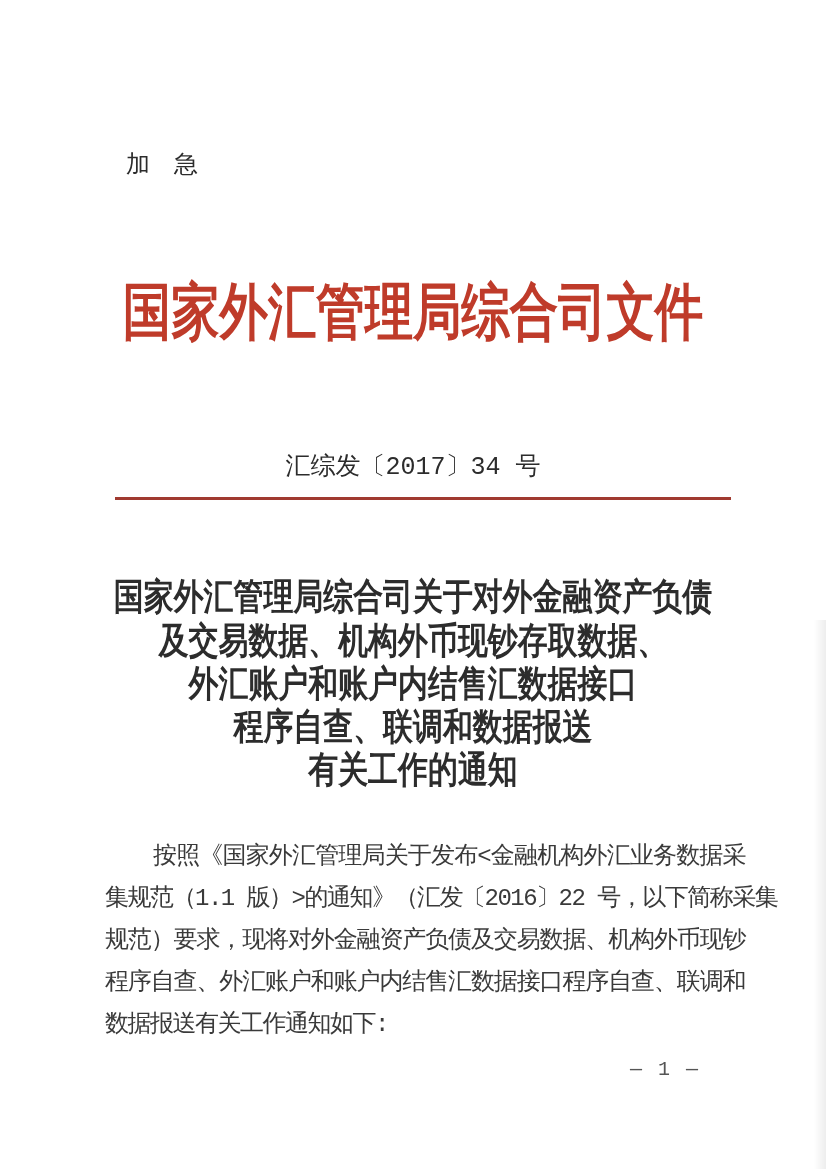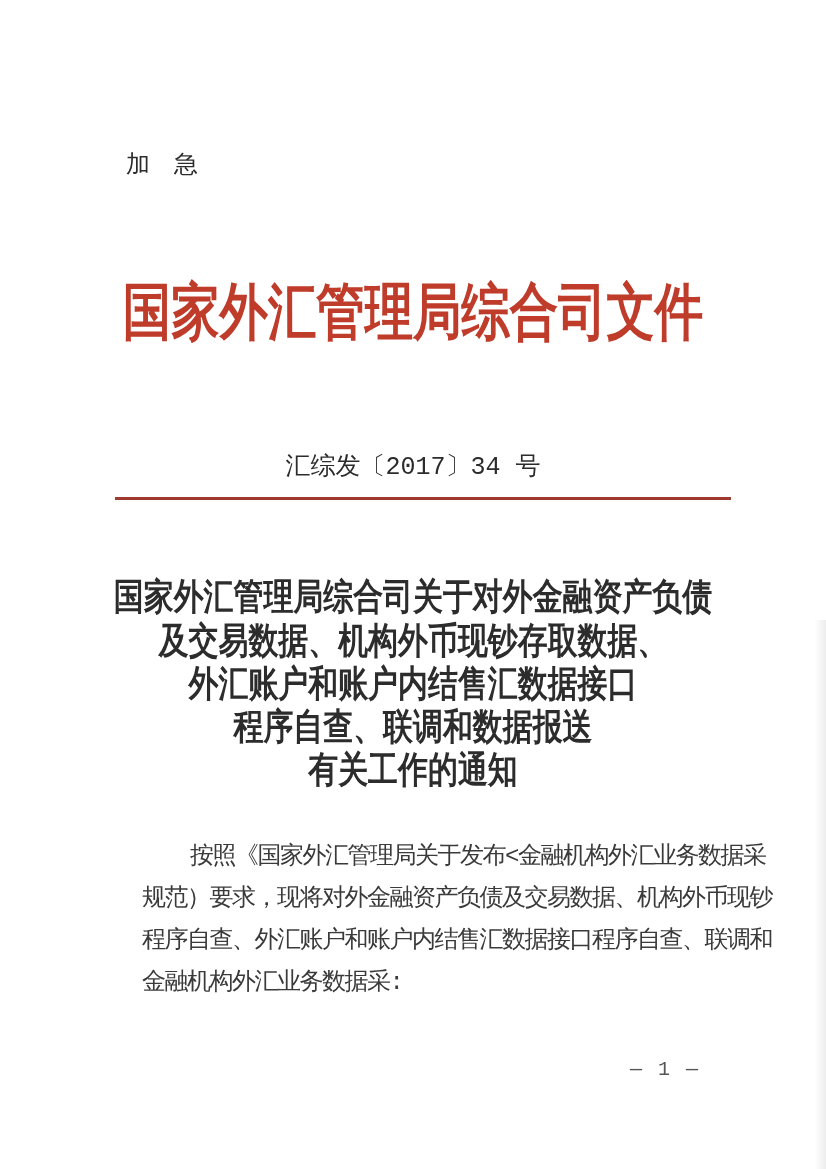--- a/index.html
+++ b/index.html
@@ -60,21 +60,20 @@
   .body{
     position:absolute;left:105px;top:836px;width:640px;
     font-size:24px;line-height:42px;
     letter-spacing:-1.5px;
     color:var(--body-ink);
   }
   .body-line{
     text-align:justify;
     text-align-last:justify;
     white-space:nowrap;
-    margin-left:37px;
   }
   .body-line.indent{text-indent:48px;}
   .body-line.last{
     text-align:left;
     text-align-last:left;
   }
   .page-number{
     position:absolute;left:630px;top:1057px;
     font-size:20px;line-height:26px;
     letter-spacing:2px;
@@ -103,22 +102,23 @@
   <section class="doc-title">
     <div class="title-line">国家外汇管理局综合司关于对外金融资产负债</div>
     <div class="title-line">及交易数据、机构外币现钞存取数据、</div>
     <div class="title-line">外汇账户和账户内结售汇数据接口</div>
     <div class="title-line">程序自查、联调和数据报送</div>
     <div class="title-line">有关工作的通知</div>
   </section>
 
   <section class="body">
     <div class="body-line indent">按照《国家外汇管理局关于发布&lt;金融机构外汇业务数据采</div>
+    <div class="body-line">集规范（1.1 版）&gt;的通知》（汇发〔2016〕22 号，以下简称采集</div>
     <div class="body-line">规范）要求，现将对外金融资产负债及交易数据、机构外币现钞</div>
     <div class="body-line">程序自查、外汇账户和账户内结售汇数据接口程序自查、联调和</div>
-    <div class="body-line last">金融机构外汇业务数据采:</div>
+    <div class="body-line last">数据报送有关工作通知如下:</div>
   </section>
 
   <div class="page-number">— 1 —</div>
 
   <div class="scan-edge"></div>
 
 </div>
 
 </body></html>

